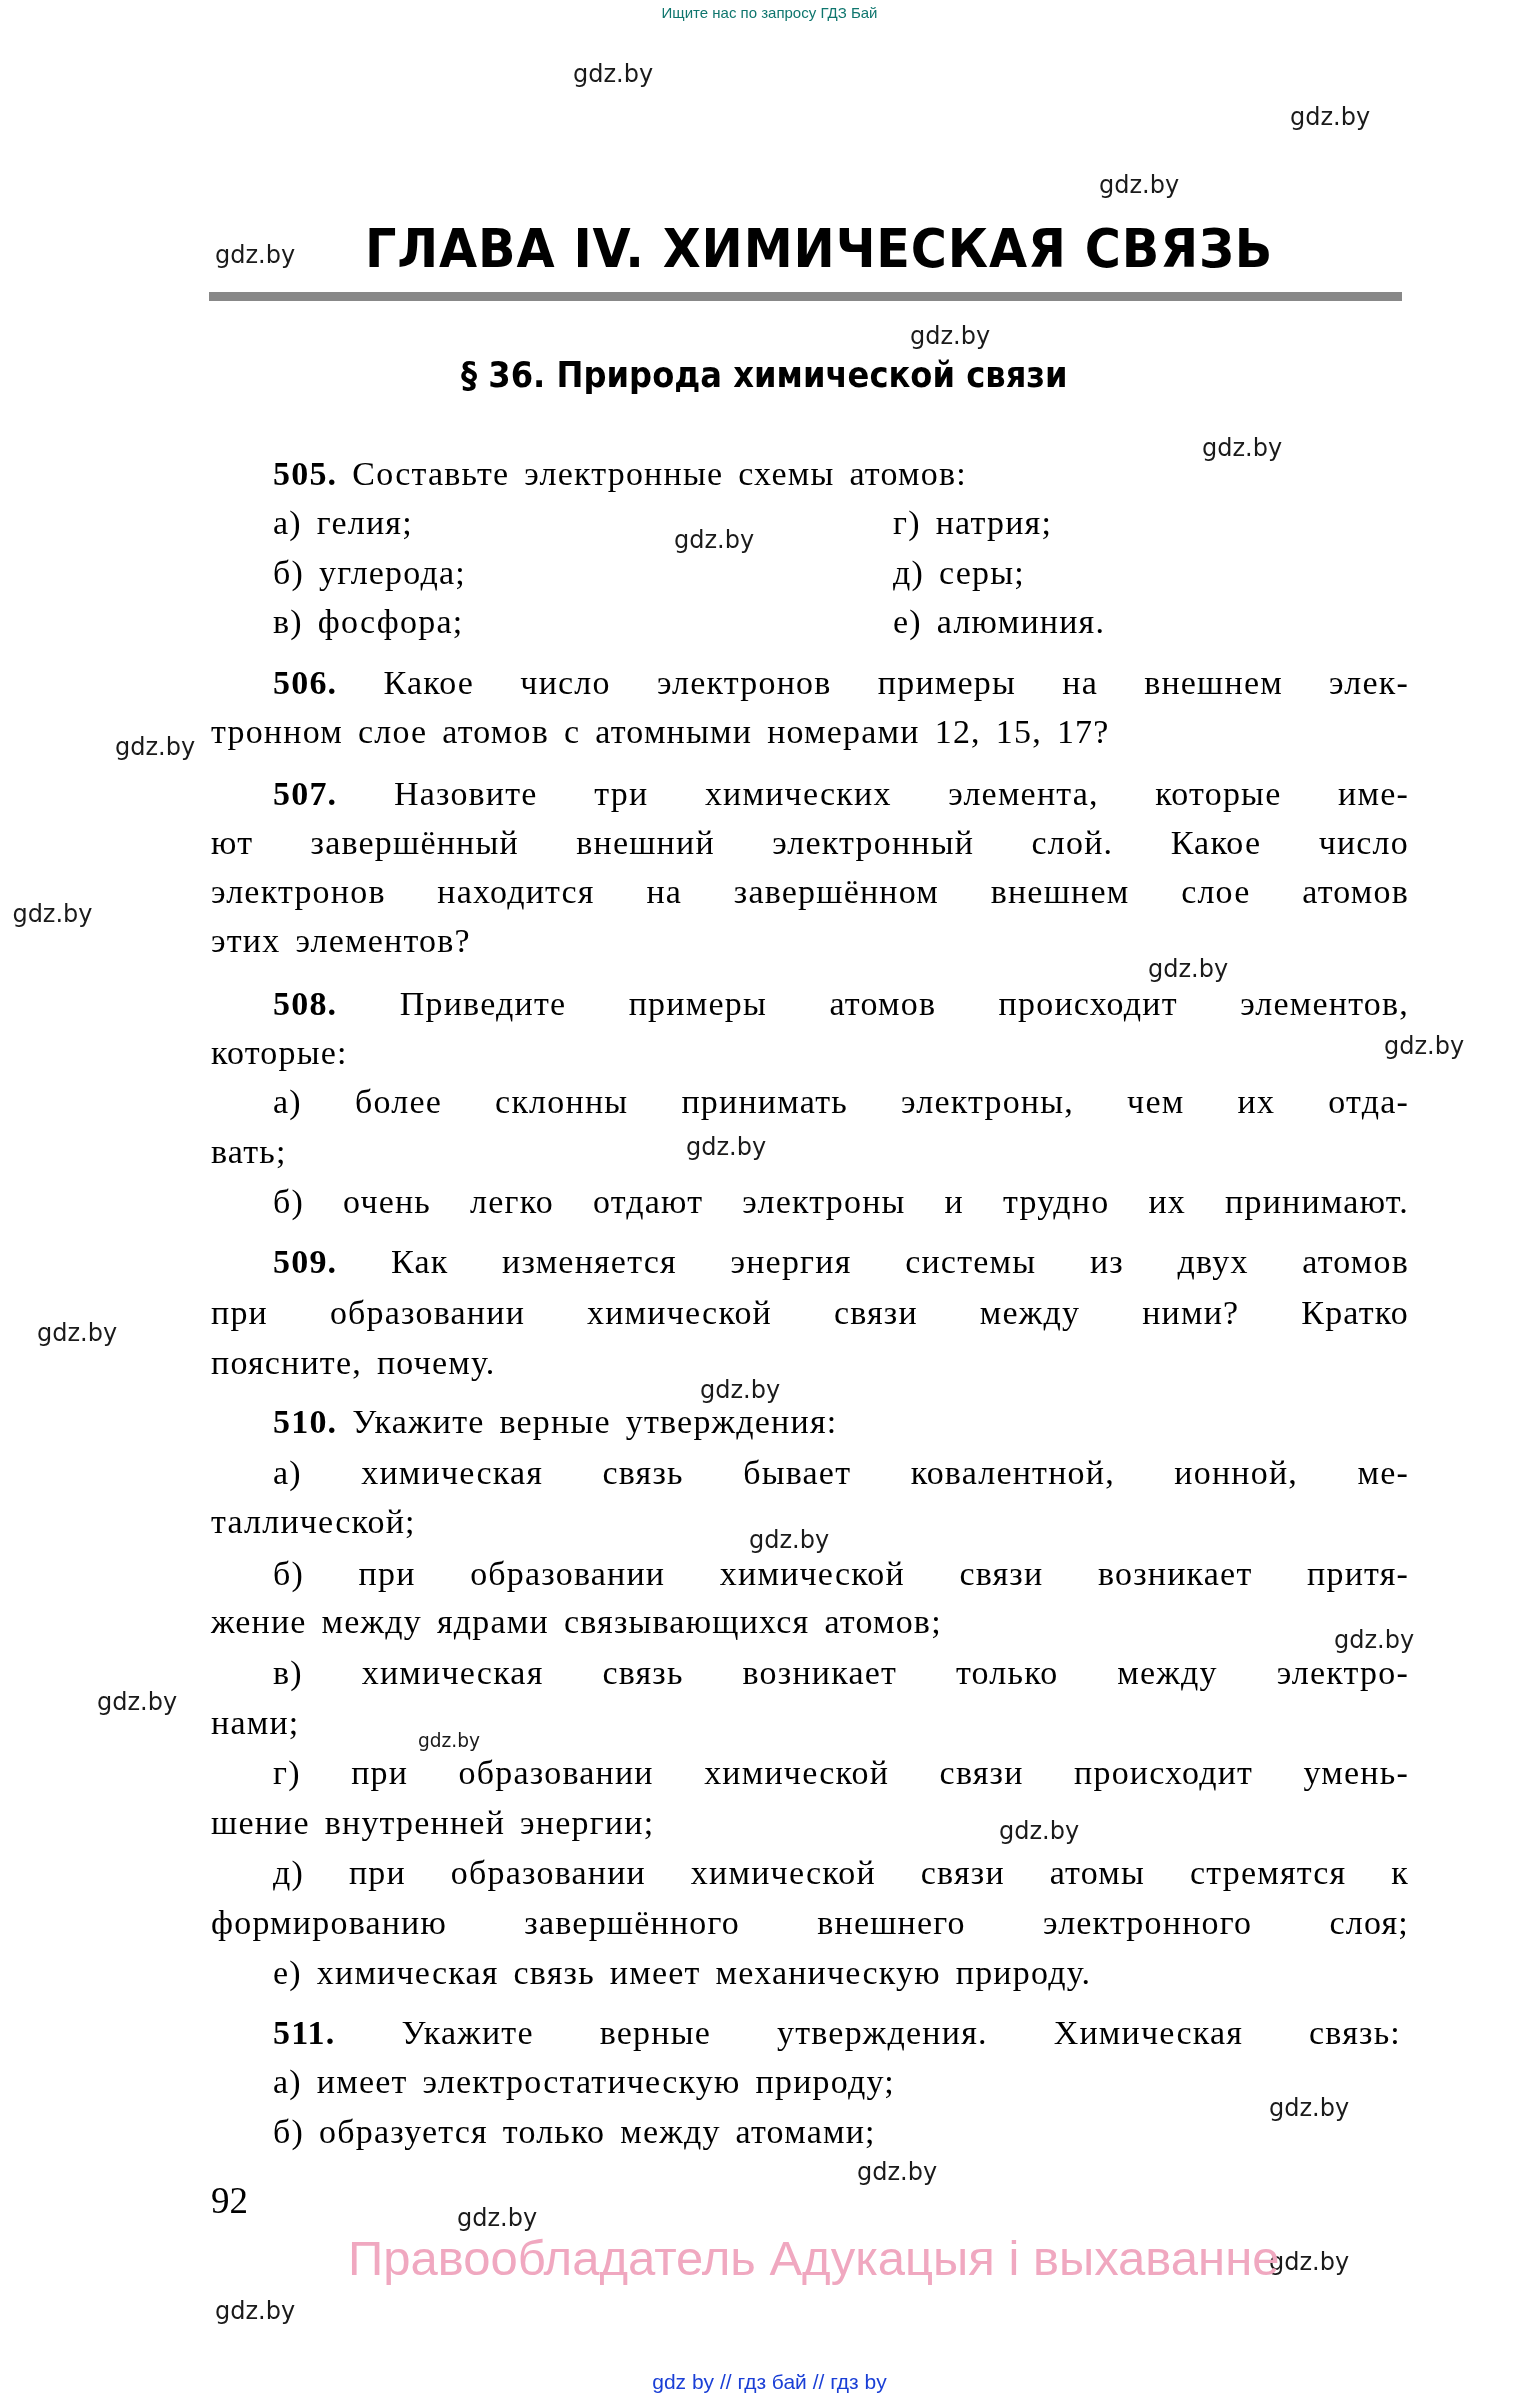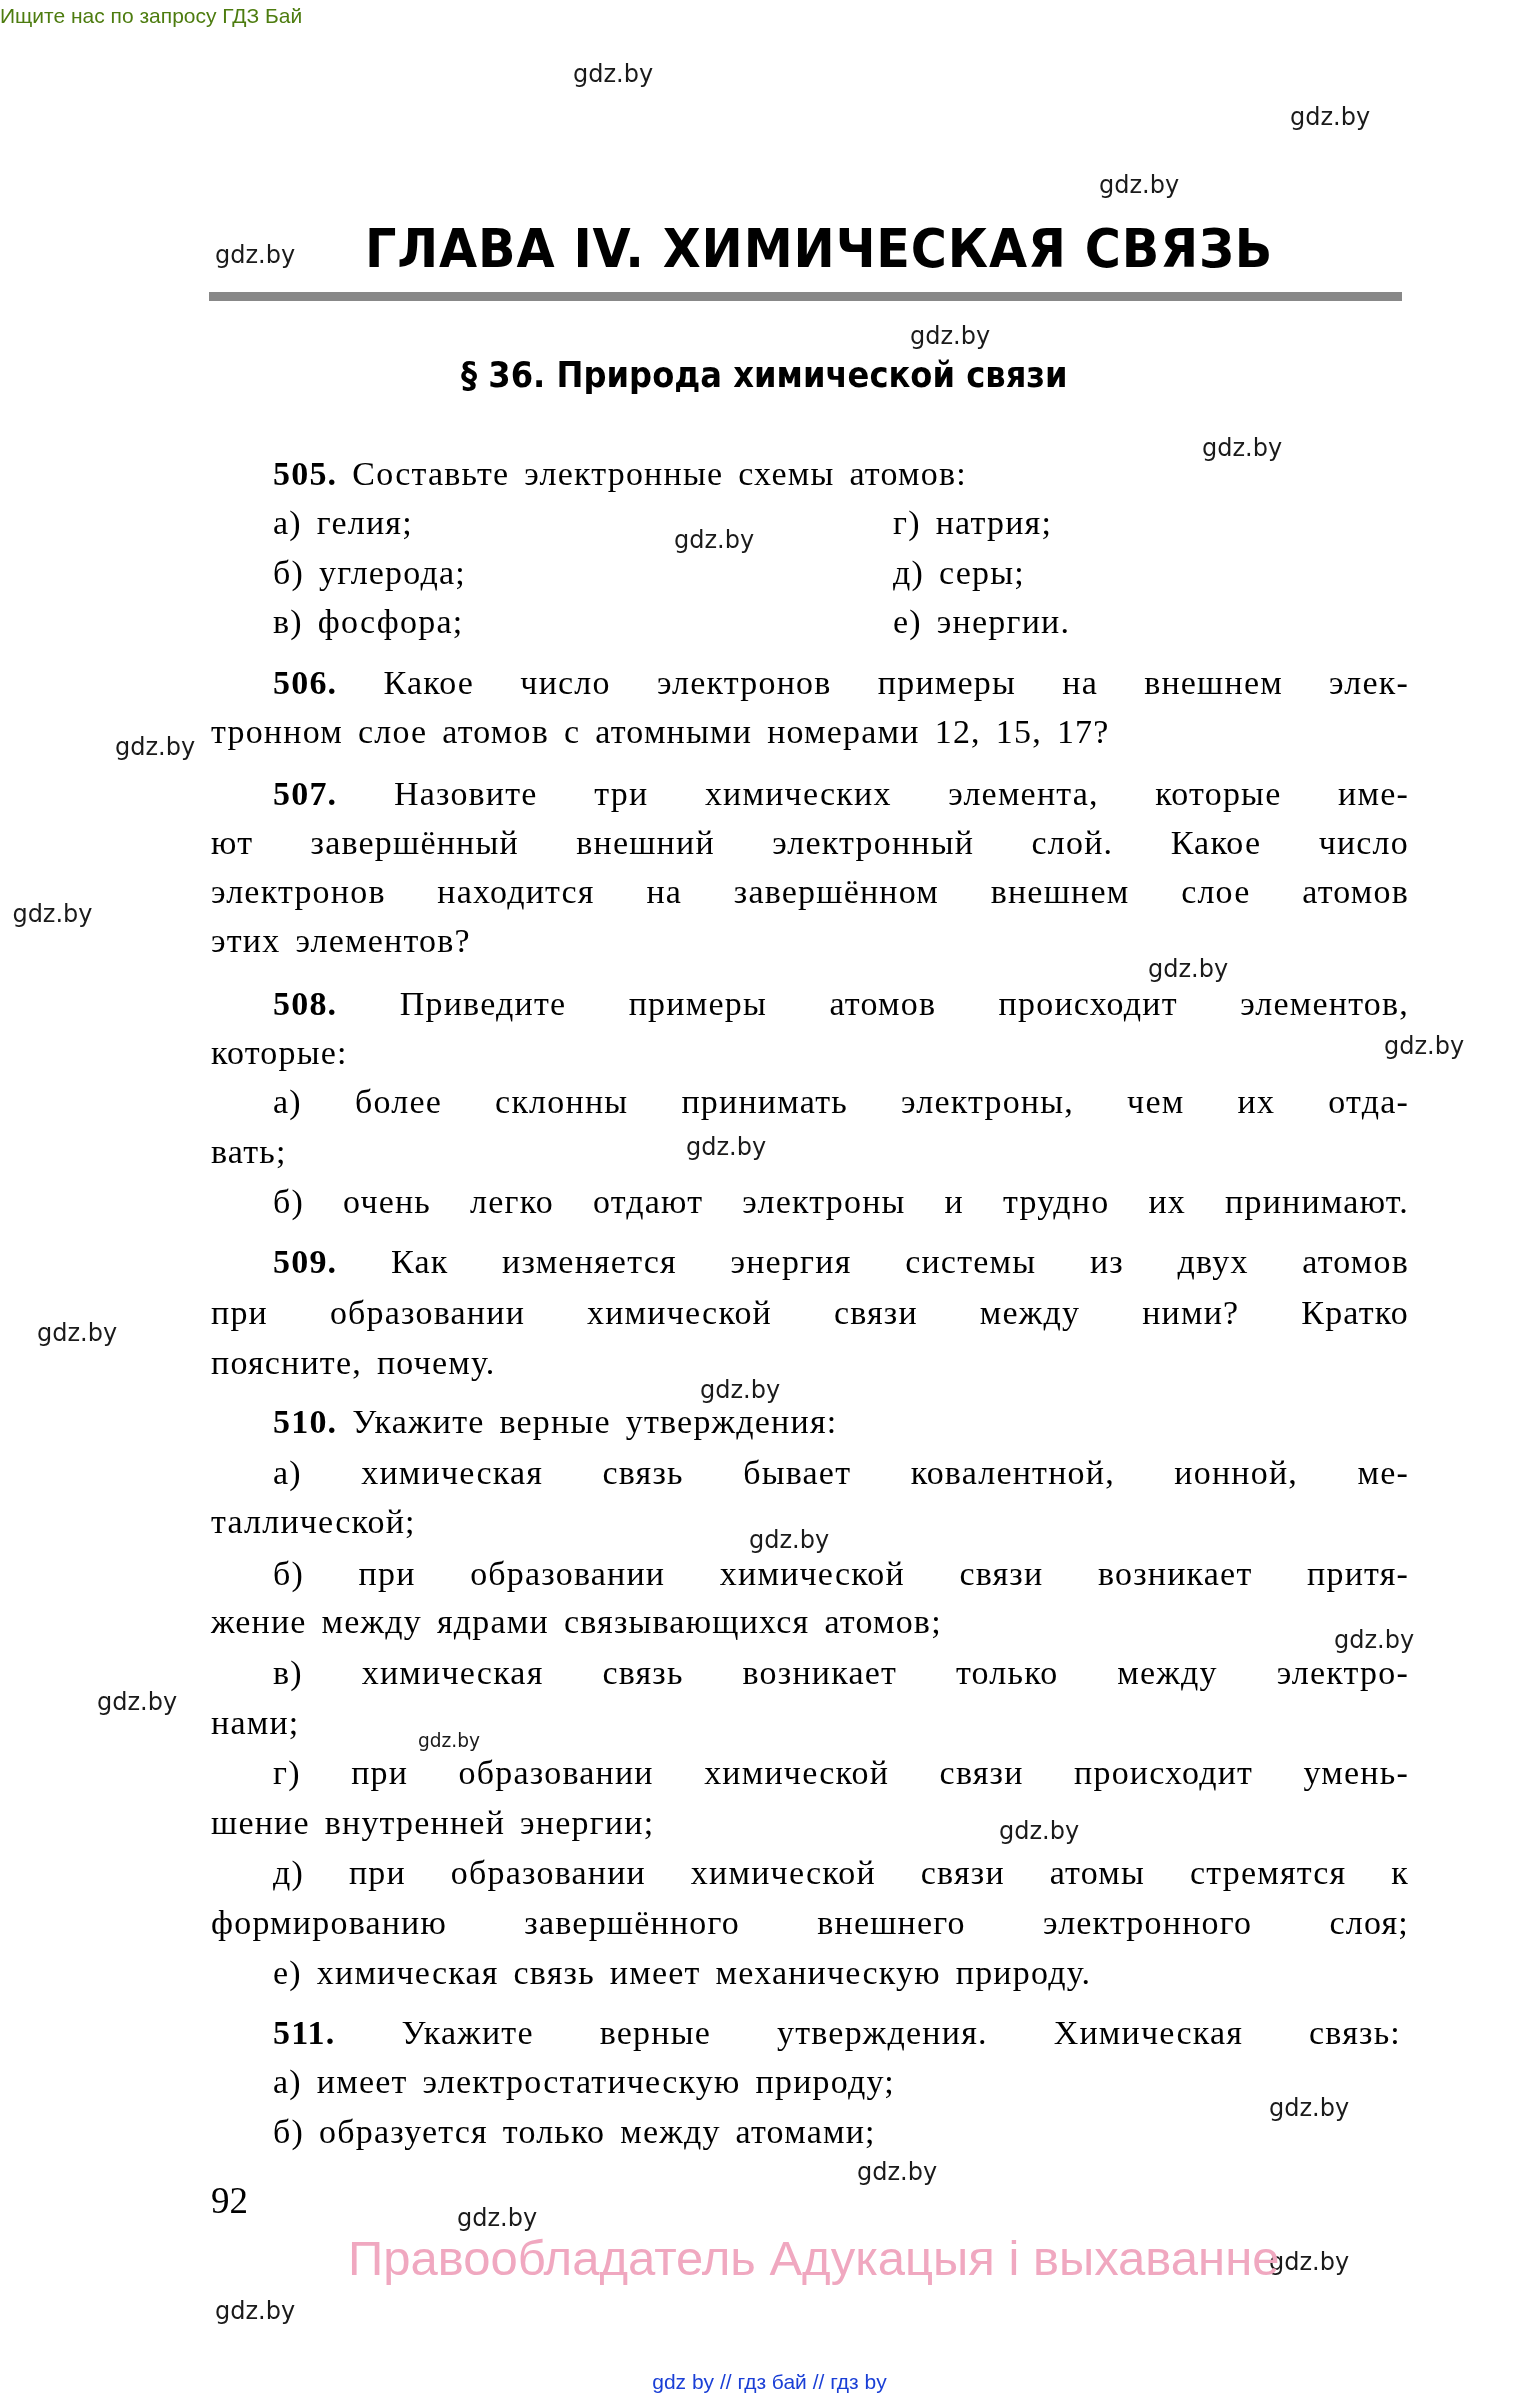--- a/index.html
+++ b/index.html
@@ -1,18 +1,18 @@
 <!DOCTYPE html>
 <html style="font-size:14px"><head>
 <meta charset="utf-8">
 <style>
   html, body { margin:0; padding:0; background:#ffffff; }
   body { width:1539px; height:2401px; position:relative; overflow:hidden; }
   .abs { position:absolute; white-space:nowrap; }
-  .top-banner { font-family:"Liberation Sans", sans-serif; font-size:21px; color:#4d7c0f; left:0; width:1539px; top:3.5px; }
+  .top-banner { font-family:"Liberation Sans", sans-serif; font-size:15px; color:#0f766e; left:0; width:1539px; text-align:center; top:3.5px; }
   .wm { font-family:"DejaVu Sans", sans-serif; font-size:24px; color:#1a1a1a; line-height:1; }
   .wm.small { font-size:18.6px; }
   .chapter-title { font-family:"DejaVu Sans", sans-serif; font-weight:bold; font-size:53px; color:#000; left:365px; top:222px; line-height:1; letter-spacing:0.9px; transform:scaleX(0.93); transform-origin:left top; }
   .rule { left:209px; top:292px; width:1193px; height:8.9px; background:#888888; }
   .section-title { font-family:"DejaVu Sans", sans-serif; font-weight:bold; font-size:35px; color:#000; left:461px; top:358px; line-height:1; transform:scaleX(0.92); transform-origin:left top; }
   .line { font-family:"Liberation Serif", serif; font-size:34px; color:#000; line-height:1; letter-spacing:1.2px; word-spacing:5.3px; }
   .line.just { width:1198px; text-align:justify; text-align-last:justify; }
   .num { font-weight:bold; }
   .page-num { font-family:"Liberation Serif", serif; font-size:37px; color:#000; left:211px; top:2182px; line-height:1; }
   .rights { font-family:"Liberation Sans", sans-serif; font-size:49px; color:#f0a8c0; left:348px; top:2234px; line-height:1; }
@@ -51,21 +51,21 @@
 <div class="abs chapter-title">ГЛАВА IV. ХИМИЧЕСКАЯ СВЯЗЬ</div>
 <div class="abs rule"></div>
 <div class="abs section-title">§ 36. Природа химической связи</div>
 
 <div class="abs line" style="left:273px;top:457px"><span class="num">505.</span><span> Составьте электронные схемы атомов:</span></div>
 <div class="abs line" style="left:273px;top:506px">а) гелия;</div>
 <div class="abs line" style="left:273px;top:556px">б) углерода;</div>
 <div class="abs line" style="left:273px;top:605px">в) фосфора;</div>
 <div class="abs line" style="left:893px;top:506px">г) натрия;</div>
 <div class="abs line" style="left:893px;top:556px">д) серы;</div>
-<div class="abs line" style="left:893px;top:605px">е) энергии.</div>
+<div class="abs line" style="left:893px;top:605px">е) алюминия.</div>
 
 <div class="abs line just" style="left:273px;top:666px;width:1136px"><span class="num">506.</span><span> Какое число электронов примеры на внешнем элек-</span></div>
 <div class="abs line" style="left:211px;top:715px">тронном слое атомов с атомными номерами 12, 15, 17?</div>
 
 <div class="abs line just" style="left:273px;top:777px;width:1136px"><span class="num">507.</span><span> Назовите три химических элемента, которые име-</span></div>
 <div class="abs line just" style="left:211px;top:826px">ют завершённый внешний электронный слой. Какое число</div>
 <div class="abs line just" style="left:211px;top:875px">электронов находится на завершённом внешнем слое атомов</div>
 <div class="abs line" style="left:211px;top:924px">этих элементов?</div>
 
 <div class="abs line just" style="left:273px;top:987px;width:1136px"><span class="num">508.</span><span> Приведите примеры атомов происходит элементов,</span></div>

